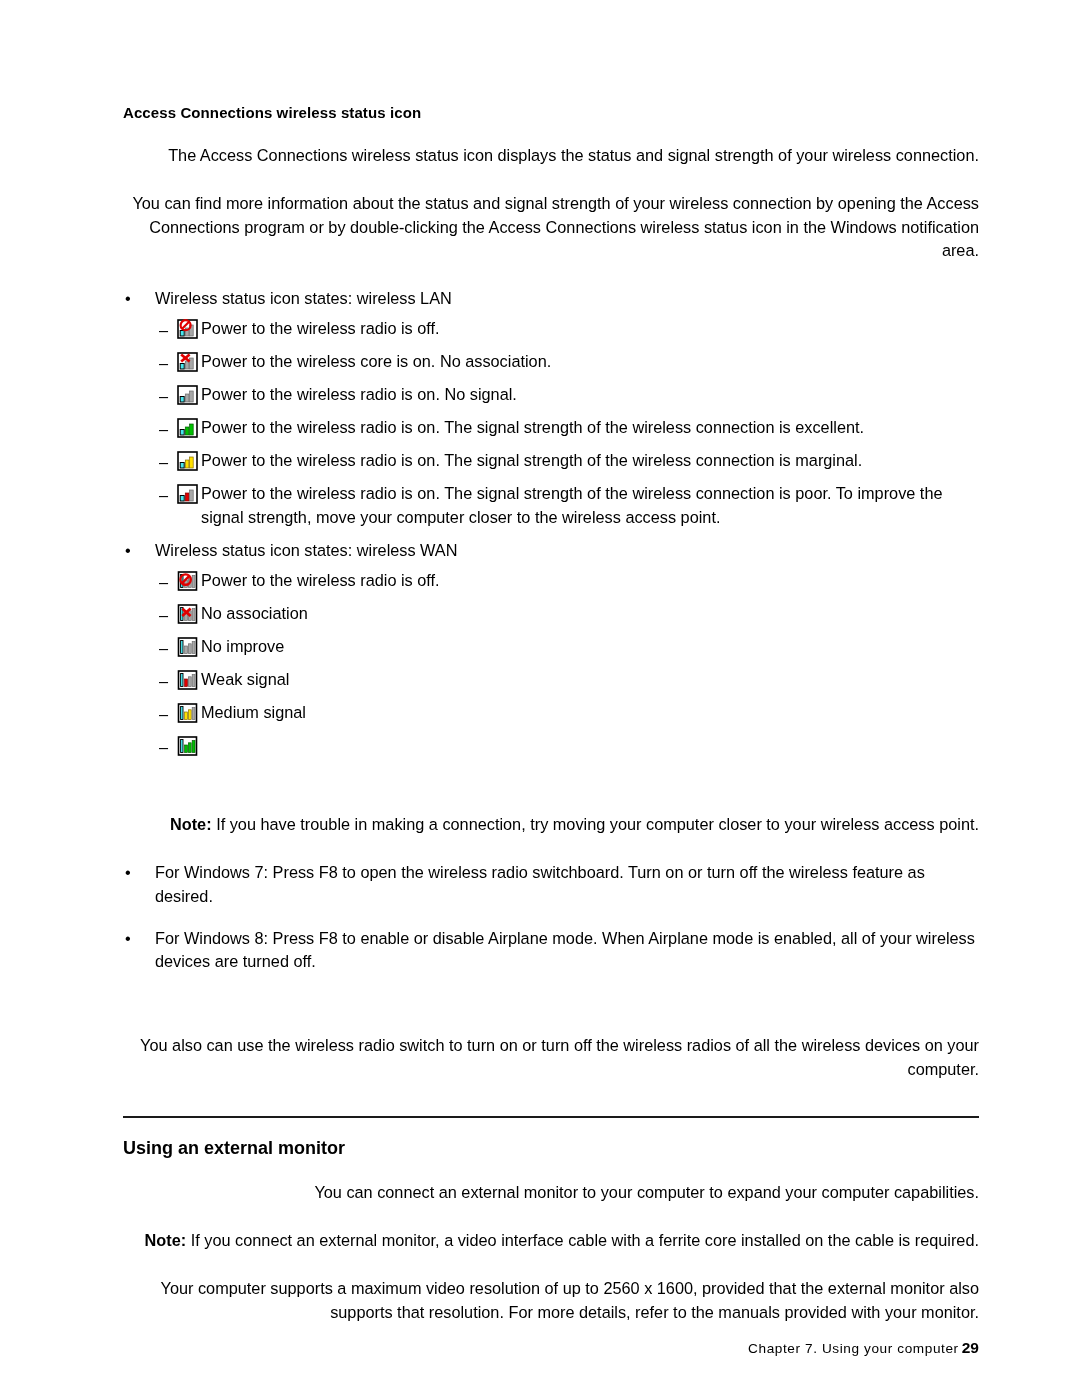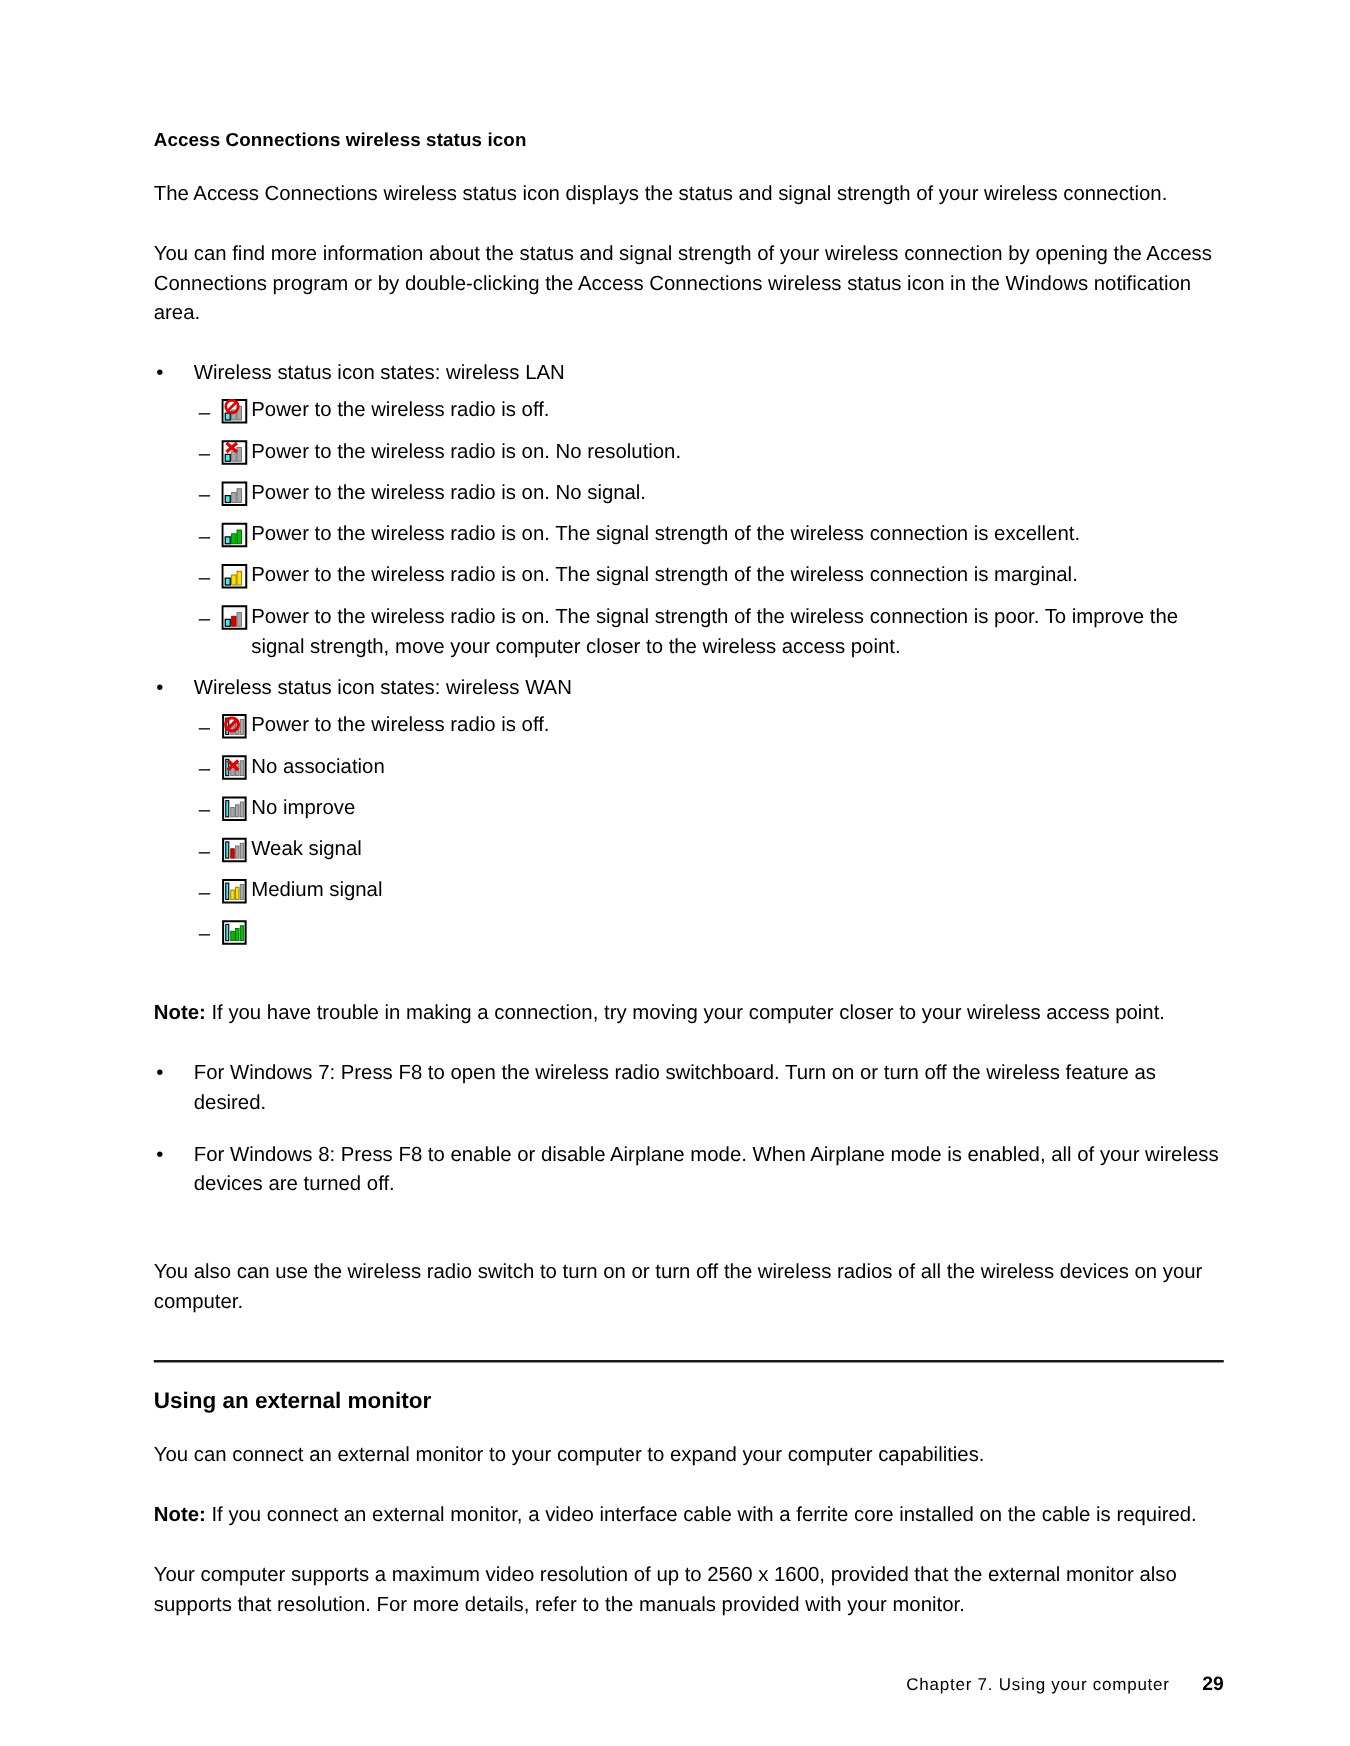--- a/index.html
+++ b/index.html
@@ -44,22 +44,22 @@
   }
   .h-chapter {
     font-size: 18px;
     font-weight: bold;
     margin: 0 0 22px 0;
     line-height: 1.2;
   }
   p.para {
     font-size: 16.3px;
     line-height: 1.46;
-    margin: 2px 0 24px 0;
-    text-align: left;
+    margin: 16px 0 24px 0;
+    text-align: right;
   }
   .b {
     font-weight: bold;
   }
 
   
   ul.lvl1 {
     list-style: none;
     margin: 0 0 0 0;
     padding: 0;
@@ -135,21 +135,21 @@
     top: 1339px;
     width: 856px;
     text-align: right;
     font-size: 13.6px;
     letter-spacing: 0.6px;
   }
   .footer .fpage {
     font-weight: bold;
     font-size: 15.5px;
     letter-spacing: 0;
-    margin-left: 26px;
+    margin-left: 3px;
   }
   .spacer-lg { height: 26px; }
 </style>
 </head>
 <body>
 
 <div class="page">
   <div class="content">
 
     <div class="h-sub">Access Connections wireless status icon</div>
@@ -185,21 +185,21 @@
             <span class="icon-wrap">
               <svg class="sicon" viewBox="0 0 22 22" xmlns="http://www.w3.org/2000/svg">
                 <rect x="1" y="2" width="19" height="18" fill="#ffffff" stroke="#000000" stroke-width="1.6"></rect>
                 <rect x="3.2" y="12.5" width="4" height="5.5" fill="#49e8f0" stroke="#000000" stroke-width="1"></rect>
                 <rect x="8.3" y="10" width="3.6" height="8" fill="#a8a8a8" stroke="#6b6b6b" stroke-width="0.7"></rect>
                 <rect x="12.6" y="7" width="3.6" height="11" fill="#a8a8a8" stroke="#6b6b6b" stroke-width="0.7"></rect>
                 <line x1="4.2" y1="3.4" x2="12.6" y2="10.6" stroke="#e00000" stroke-width="2.6"></line>
                 <line x1="12.6" y1="3.4" x2="4.2" y2="10.6" stroke="#e00000" stroke-width="2.6"></line>
               </svg>
             </span>
-            <span class="li-text">Power to the wireless radio is on.  No resolution.</span>
+            <span class="li-text">Power to the wireless core is on.  No association.</span>
           </li>
 
           <li class="dash-li">
             <span class="dash">–</span>
             <span class="icon-wrap">
               <svg class="sicon" viewBox="0 0 22 22" xmlns="http://www.w3.org/2000/svg">
                 <rect x="1" y="2" width="19" height="18" fill="#ffffff" stroke="#000000" stroke-width="1.6"></rect>
                 <rect x="3.2" y="12.5" width="4" height="5.5" fill="#49e8f0" stroke="#000000" stroke-width="1"></rect>
                 <rect x="8.3" y="10" width="3.6" height="8" fill="#a8a8a8" stroke="#6b6b6b" stroke-width="0.7"></rect>
                 <rect x="12.6" y="7" width="3.6" height="11" fill="#a8a8a8" stroke="#6b6b6b" stroke-width="0.7"></rect>

